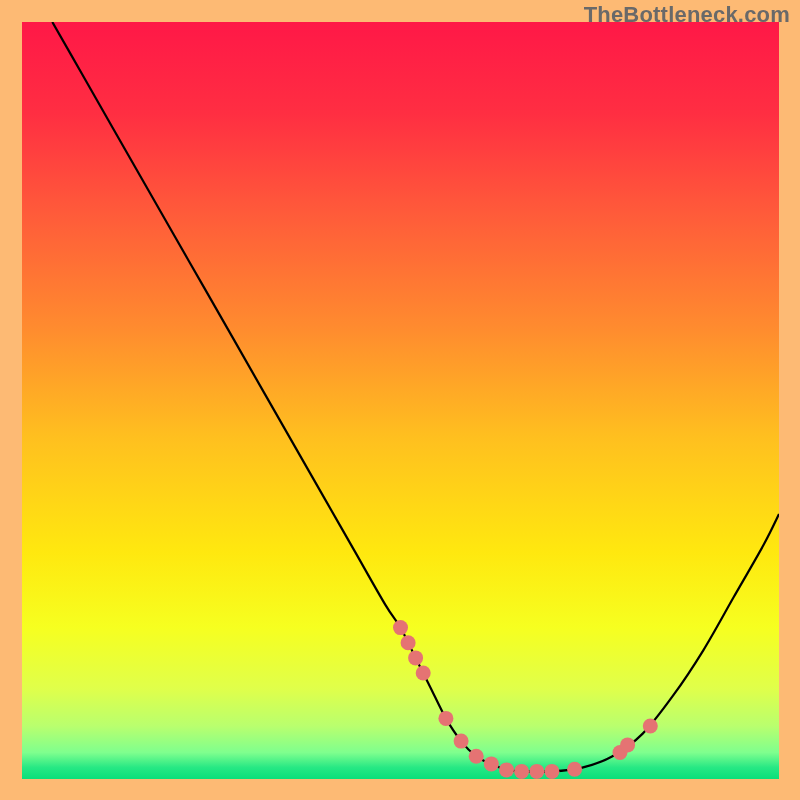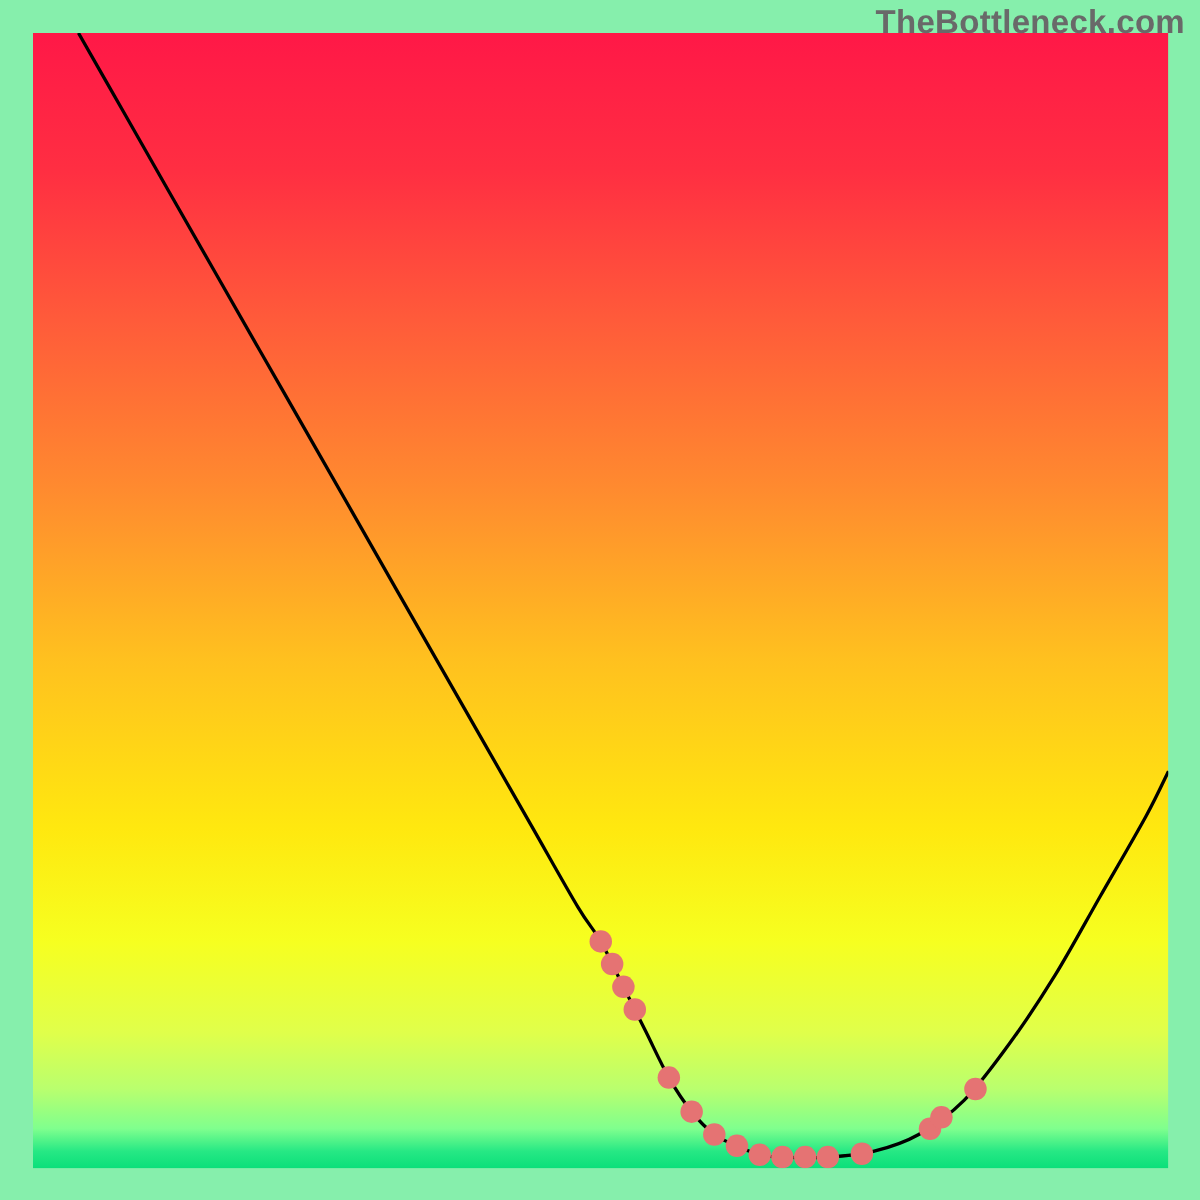--- a/index.html
+++ b/index.html
@@ -10,21 +10,21 @@
     background: #000000;
     overflow: hidden;
     font-family: Arial, Helvetica, sans-serif;
   }
   .frame {
     position: absolute;
     left: 0;
     top: 0;
     width: 800px;
     height: 800px;
-    background: #86efac;
+    background: #fdba74;
   }
   .plot {
     position: absolute;
     left: 22px;
     top: 22px;
     width: 757px;
     height: 757px;
     overflow: hidden;
   }
   .plot svg {

